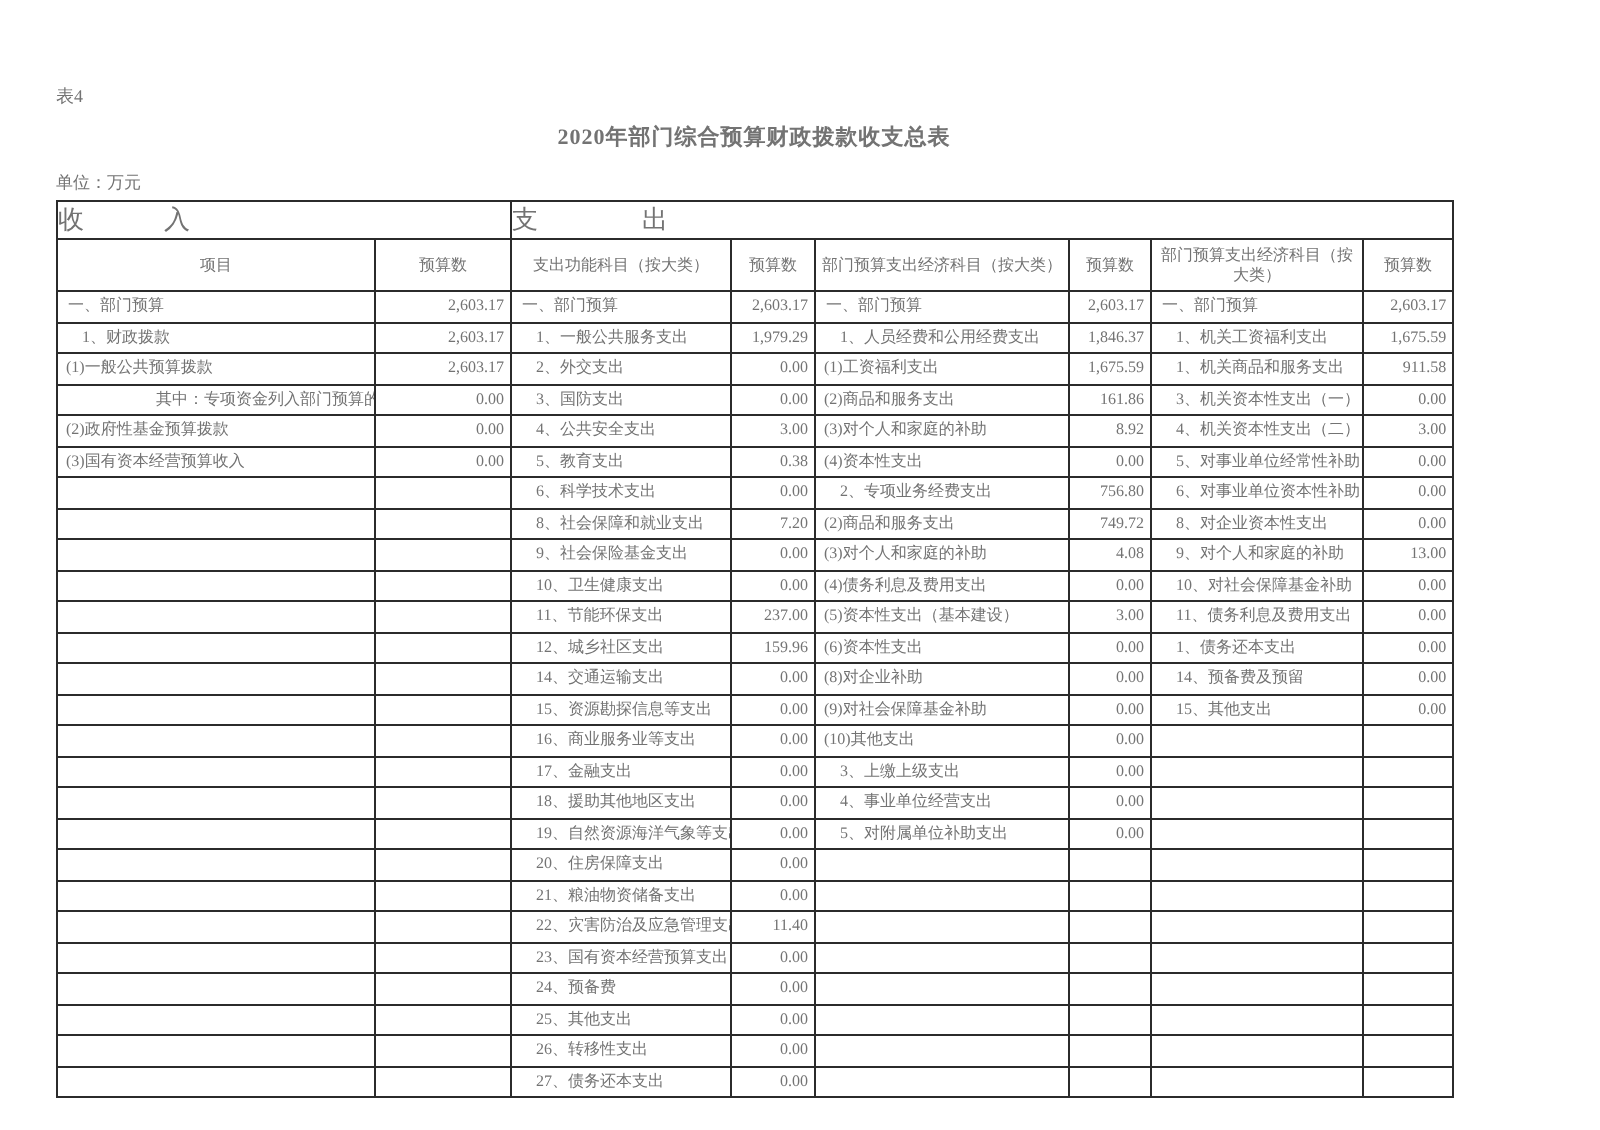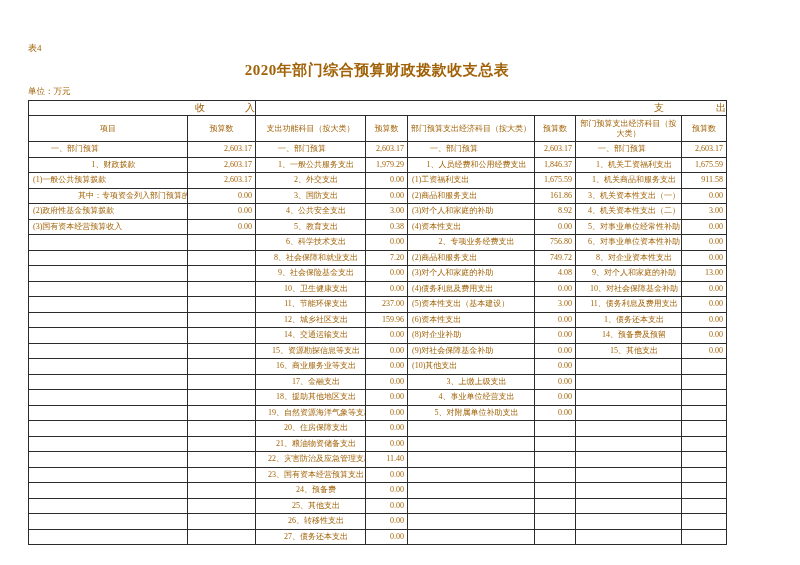--- a/index.html
+++ b/index.html
@@ -1,66 +1,66 @@
 <!DOCTYPE html>
 <html><head>
 <meta charset="utf-8">
 <style>
   html,body{margin:0;padding:0;background:#e8e8e8;}
   .sheet{
     position:relative;
     width:800px;height:565px;
     background:#ffffff;
     font-family:"Liberation Serif","DejaVu Serif",serif;
-    color:#a16207;
+    color:#737373;
     overflow:hidden;
   }
   .table-tag{
     position:absolute;left:28px;top:42px;
     font-size:9px;
   }
   .page-title{
     position:absolute;left:28px;top:61px;width:698px;
     margin:0;text-align:center;
-    font-size:15px;font-weight:bold;letter-spacing:0.5px;
+    font-size:11px;font-weight:bold;letter-spacing:0.5px;
   }
   .unit-label{
     position:absolute;left:28px;top:86px;width:698px;
     font-size:8.5px;
   }
   table.budget{
     position:absolute;left:28px;top:100px;
     width:698px;
     border-collapse:collapse;
     table-layout:fixed;
     border:1.5px solid #2b2b2b;
   }
   table.budget th, table.budget td{
     border:1px solid #2b2b2b;
     font-weight:normal;
     overflow:hidden;
   }
   tr.group-row th{
-    height:13px;font-size:10px;text-align:right;padding:0;
+    height:13px;font-size:13px;text-align:left;padding:0;
   }
   tr.group-row th span{display:inline-block;}
   th.grp-income span + span{margin-left:40px;}
   th.grp-expend span + span{margin-left:52px;}
   tr.col-head-row th{
     height:25px;font-size:8px;text-align:center;
     padding:0 1px;line-height:1.25;
   }
   tbody td{
     height:12.5px;font-size:8px;line-height:12px;
     white-space:nowrap;
   }
   td.lbl{text-align:left;}
   td.val{text-align:right;padding-right:3px;}
-  td.i0{padding-left:22px;}
-  td.i1{padding-left:12px;text-align:center;}
+  td.i0{padding-left:5px;}
+  td.i1{padding-left:12px;}
   td.i2{padding-left:4px;}
   td.i3{padding-left:49px;}
 </style>
 </head>
 <body>
 
 <div class="sheet">
 
   <div class="table-tag">表4</div>
 

